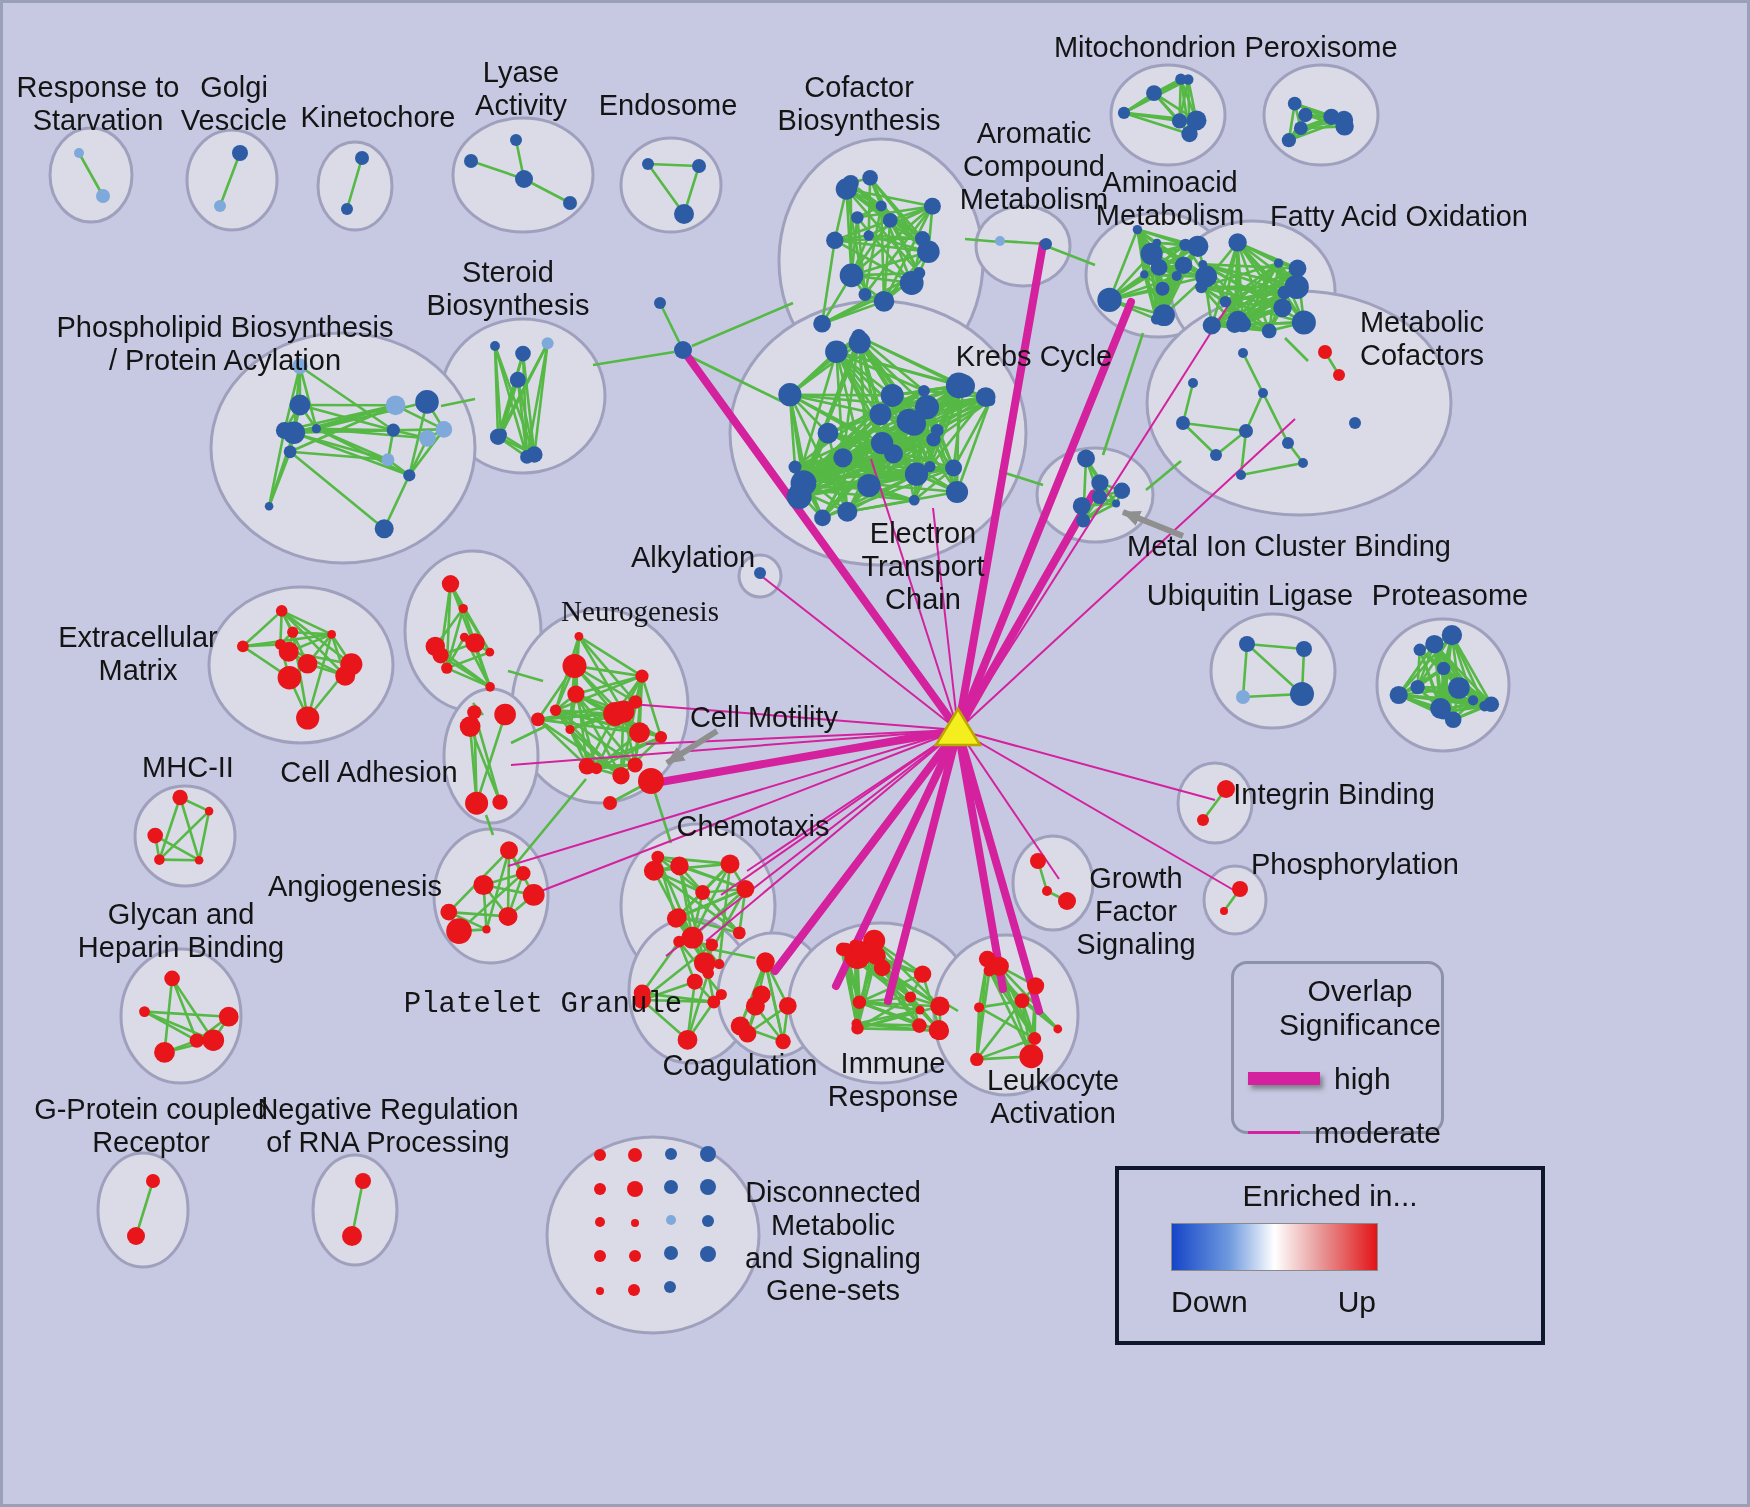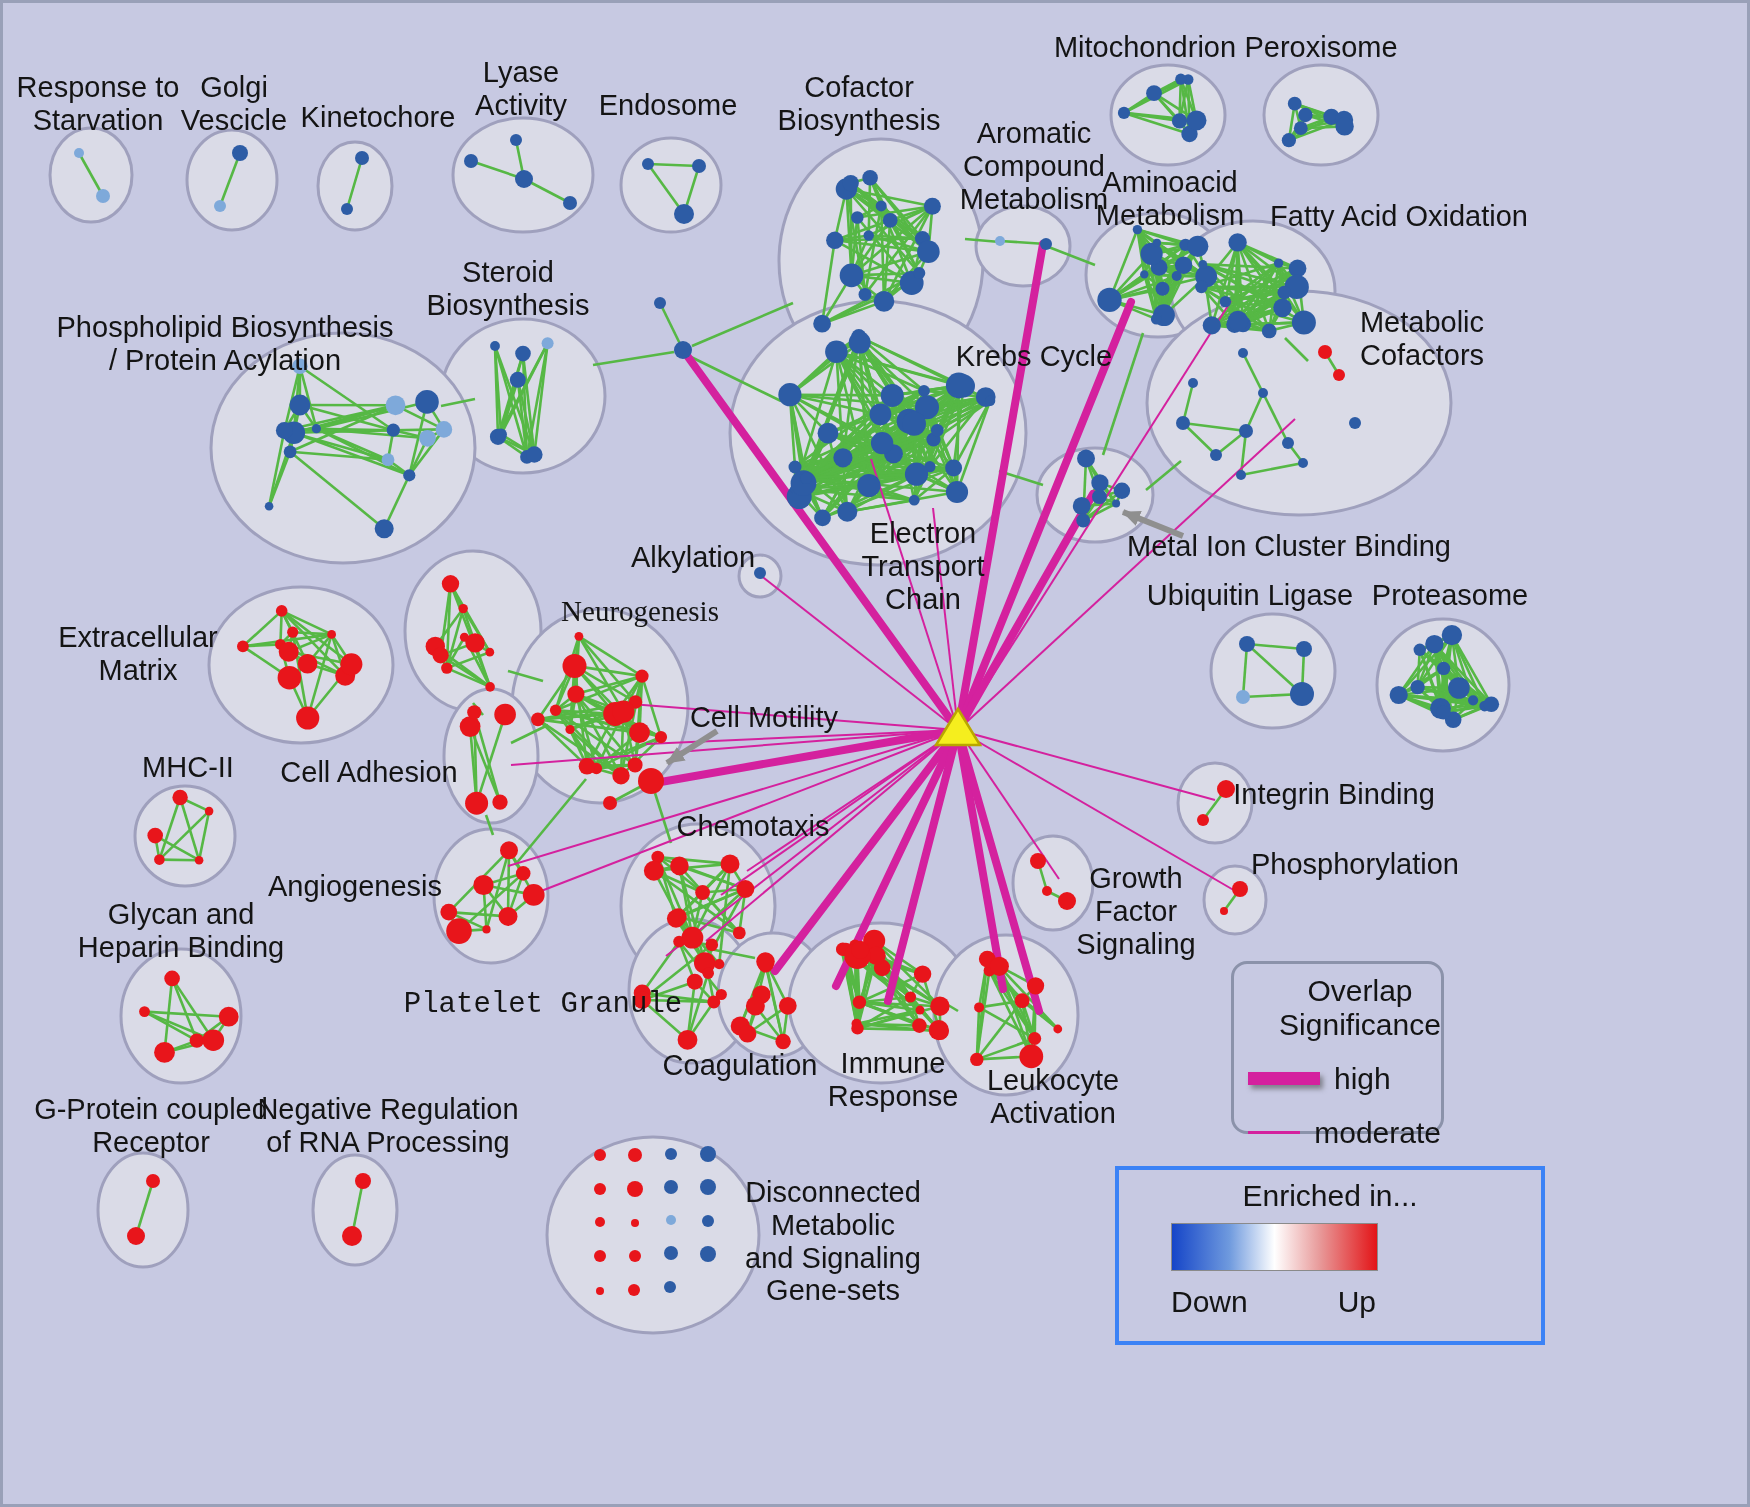--- a/index.html
+++ b/index.html
@@ -13,21 +13,21 @@
   
   .legend-overlap{position:absolute;left:1228px;top:958px;width:213px;height:173px;
                   border:3px solid #8b92aa;border-radius:16px;box-sizing:border-box;color:#141414;}
   .overlap-title{text-align:center;font-size:30px;line-height:1.13;margin-top:10px;white-space:pre-line;margin-left:45px;}
   .overlap-row{display:flex;align-items:center;margin:20px 0 0 14px;}
   .swatch-high{width:72px;height:13px;background:#d4219e;box-shadow:3px 4px 5px rgba(70,70,70,.55);}
   .swatch-moderate{width:72px;height:3px;background:#d4219e;}
   .overlap-label{margin-left:14px;font-size:30px;}
   
   .legend-enrich{position:absolute;left:1112px;top:1163px;width:430px;height:179px;
-                 border:4px solid #3b82f6;box-sizing:border-box;color:#141414;}
+                 border:4px solid #0f172a;box-sizing:border-box;color:#141414;}
   .enrich-title{text-align:center;font-size:30px;margin-top:9px;}
   .enrich-row{display:flex;margin-top:10px;}
   .enrich-left{width:268px;padding-left:52px;box-sizing:border-box;}
   .gradient-bar{width:205px;height:46px;border:1px solid #8a8a8a;
                 background:linear-gradient(to right,#1545c8 0%,#6f9ade 28%,#ffffff 50%,#e89a9a 72%,#e31417 100%);}
   .enrich-ends{display:flex;justify-content:space-between;width:205px;font-size:30px;margin-top:14px;}
   .enrich-note{flex:1;font-size:28px;line-height:1.2;text-align:center;white-space:pre-line;margin-top:10px;}
 </style>
 </head>
 <body>

